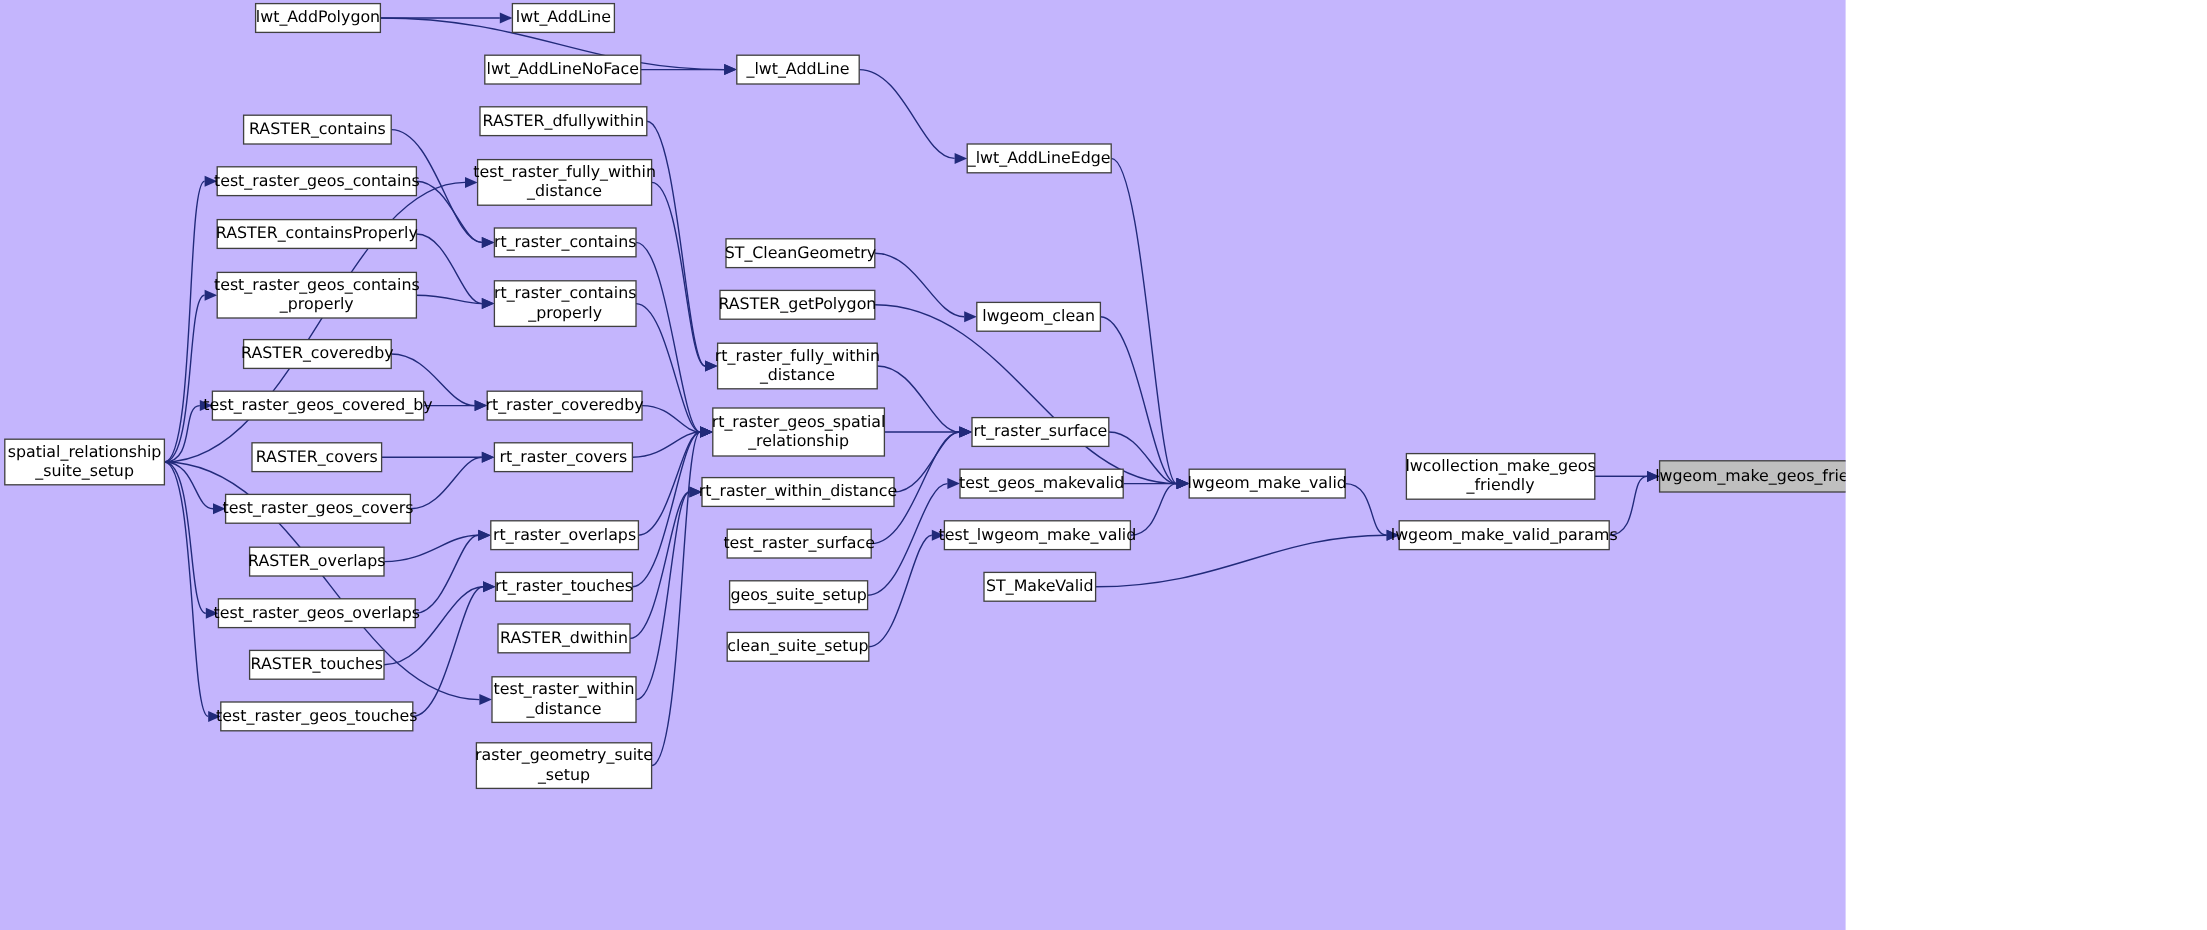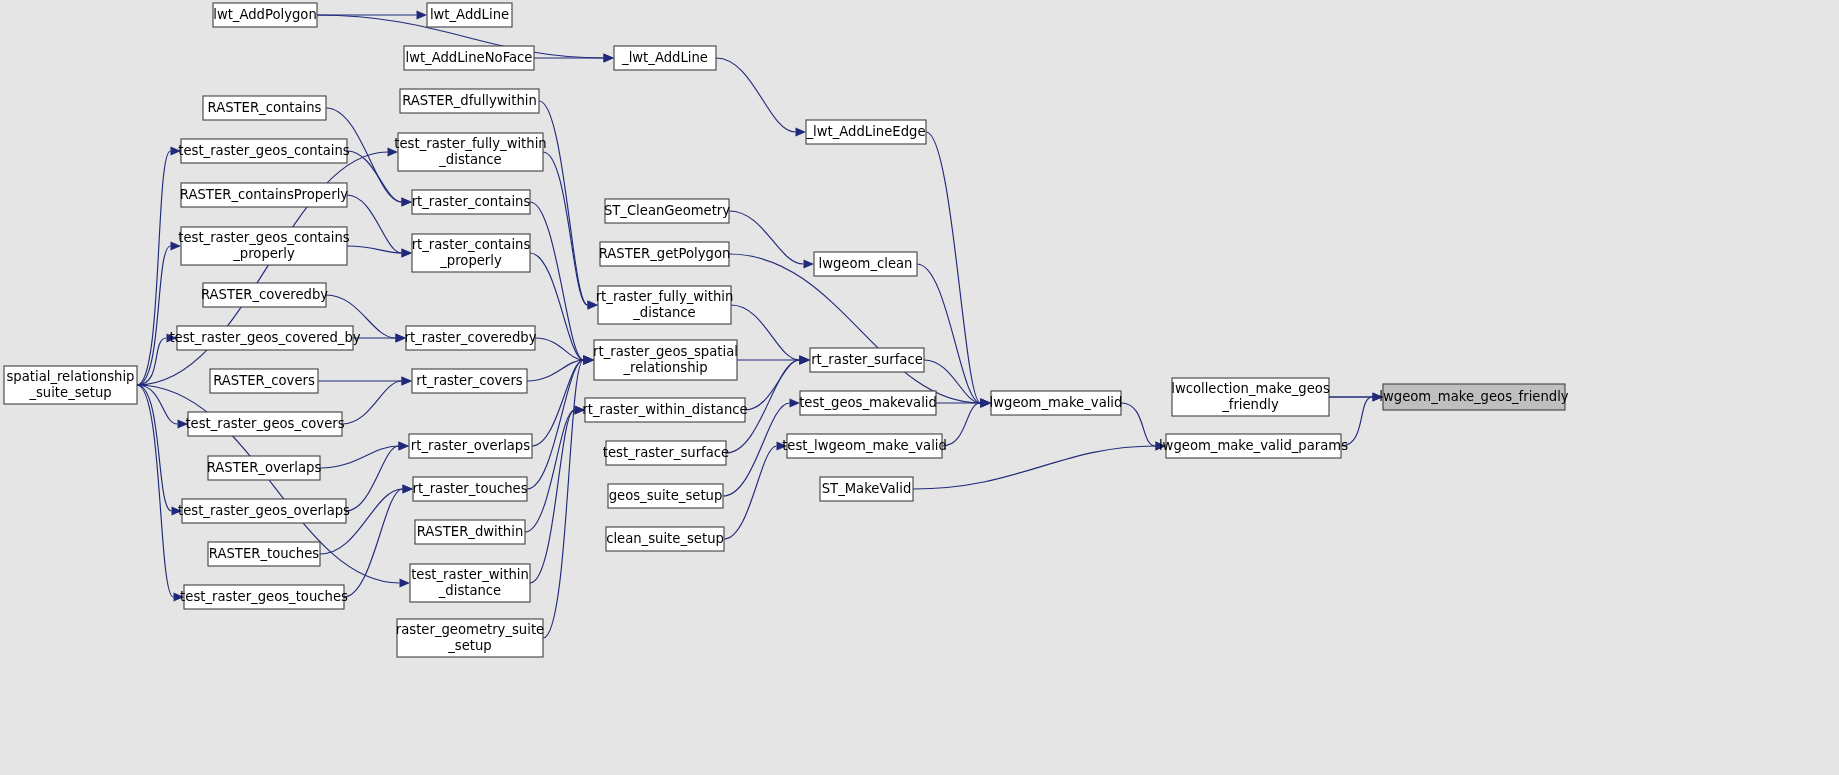--- a/index.html
+++ b/index.html
@@ -1,17 +1,17 @@
 <!DOCTYPE html>
 <html><head>
 <meta charset="utf-8">
 <style>
   html,body{margin:0;padding:0;background:#ffffff;}
   body{font-family:"DejaVu Sans","Liberation Sans",sans-serif;}
-  #graph-root{position:relative;width:1839px;height:775px;overflow:hidden;background:#e5e5e5;}
+  #graph-root{position:relative;width:1538px;height:775px;overflow:hidden;background:#c4b5fd;}
   svg{display:block;}
   .node-rect{fill:#ffffff;stroke:#404040;stroke-width:1.1;}
   .node-rect.highlight{fill:#bfbfbf;stroke:#404040;}
   .node-label{font-family:"DejaVu Sans","Liberation Sans",sans-serif;font-size:13.2px;fill:#000000;text-anchor:middle;dominant-baseline:middle;}
   .edge-path{fill:none;stroke:#212a7a;stroke-width:1.15;}
   .edge-head{fill:#212a7a;stroke:none;}
 </style>
 </head>
 <body>
 

